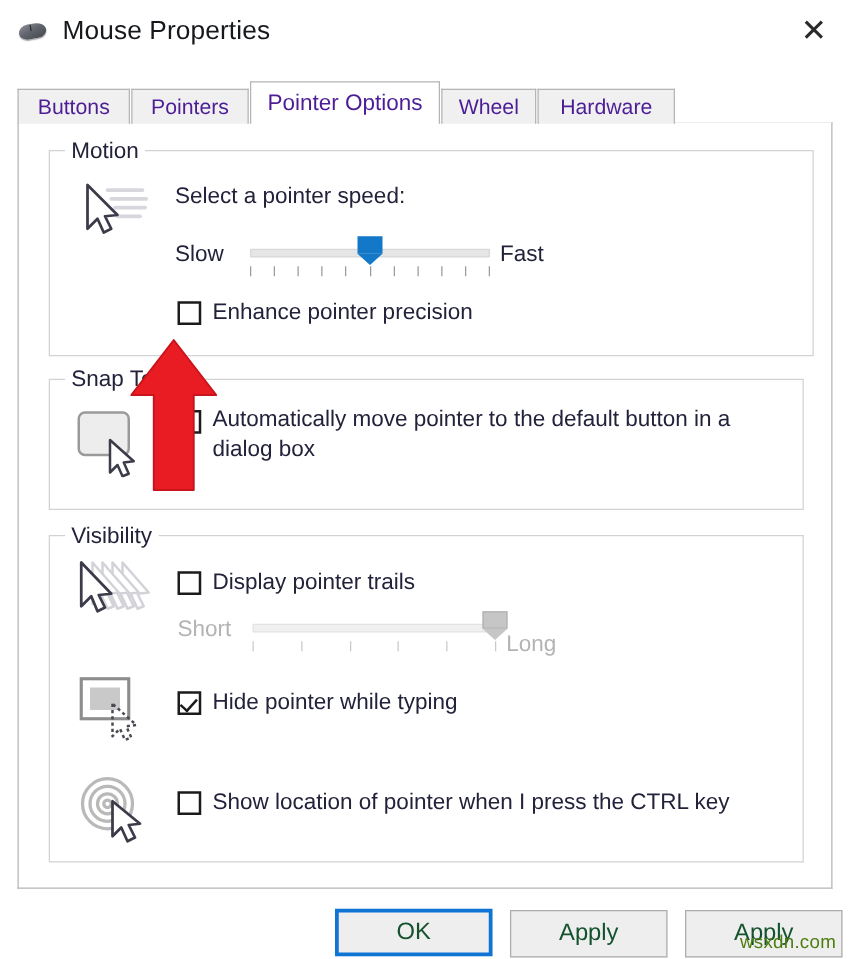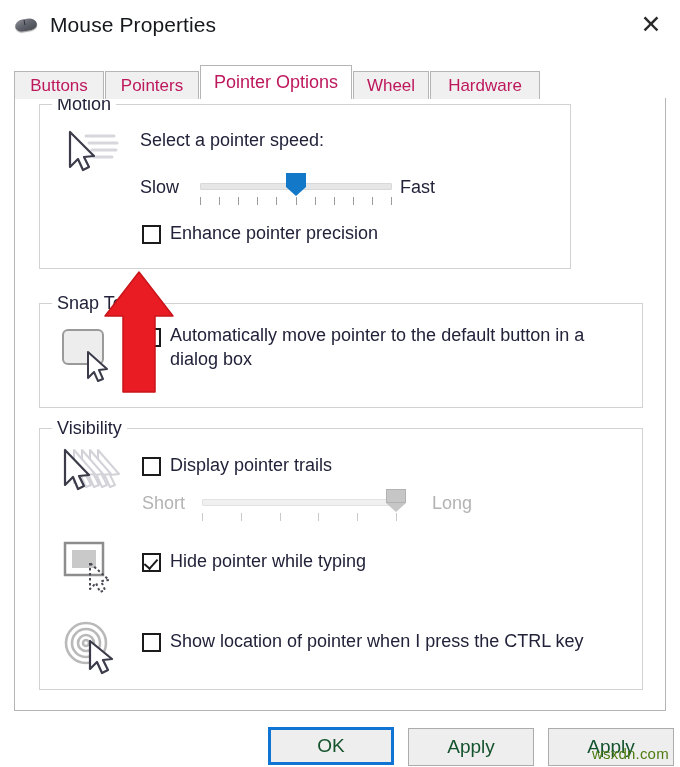--- a/index.html
+++ b/index.html
@@ -67,21 +67,21 @@
   }
   .tab {
     position: absolute; bottom: 0;
     box-sizing: border-box;
     height: 28px;
     background: #f0f0f0;
     border: 1px solid #b5b5b5;
     border-bottom: none;
     display: flex; align-items: center; justify-content: center;
     font-size: 17px;
-    color: #be185d;
+    color: #4c1d95;
     padding: 0 2px;
     z-index: 1;
   }
   .tab.active {
     height: 34px;
     background: #ffffff;
     border-color: #b5b5b5;
     z-index: 3;
     font-size: 18px;
   }
@@ -106,21 +106,21 @@
   .group-label {
     position: absolute;
     top: -11px; left: 12px;
     background: #ffffff;
     padding: 0 5px;
     font-size: 18px;
     color: #22223a;
     white-space: nowrap;
   }
 
-  #group-motion   { left: 24px; top: 6px;  width: 532px; height: 165px; }
+  #group-motion   { left: 24px; top: 22px;  width: 612px; height: 165px; }
   #group-snapto   { left: 24px; top: 205px; width: 604px; height: 105px; }
   #group-vis      { left: 24px; top: 330px; width: 604px; height: 262px; }
 
   
   .static-text { font-size: 18px; color: #22223a; }
   .icon-cell { position: absolute; }
 
   
   .cbox {
     position: absolute;
@@ -327,21 +327,21 @@
         <i style="left: 116px;"></i>
         <i style="left: 155px;"></i>
         <i style="left: 194px;"></i>
       </div>
 
     <div class="thumb grey" id="thumb-trails" style="left: 346px; top: 60px;">
       <div class="head"></div>
         <div class="tip"></div>
     </div>
 
-    <div class="slider-cap disabled" style="left:365px; top:64px;margin-left:27px;">Long</div>
+    <div class="slider-cap disabled" style="left:365px; top:76px;">Long</div>
 
     <div class="icon-cell" style="left:22px; top:110px; width:62px; height:56px;">
       <svg class="cursor-svg" width="62" height="56" viewBox="0 0 62 56">
         <rect x="3" y="4" width="38" height="32" fill="#ffffff" stroke="#8d8d8d" stroke-width="2.5"></rect>
         <rect x="10" y="11" width="24" height="18" fill="#c9c9c9"></rect>
         <path d="M28 24 L28 50 L34 44 L38 53 L43 51 L39 42 L47 41 Z" fill="none" stroke="#4a4a55" stroke-width="2" stroke-dasharray="2.5 2.5" stroke-linejoin="round"></path>
       </svg>
     </div>
 
     <div class="cbox checked" id="cb-hide" style="left:102px; top:124px;"></div>

